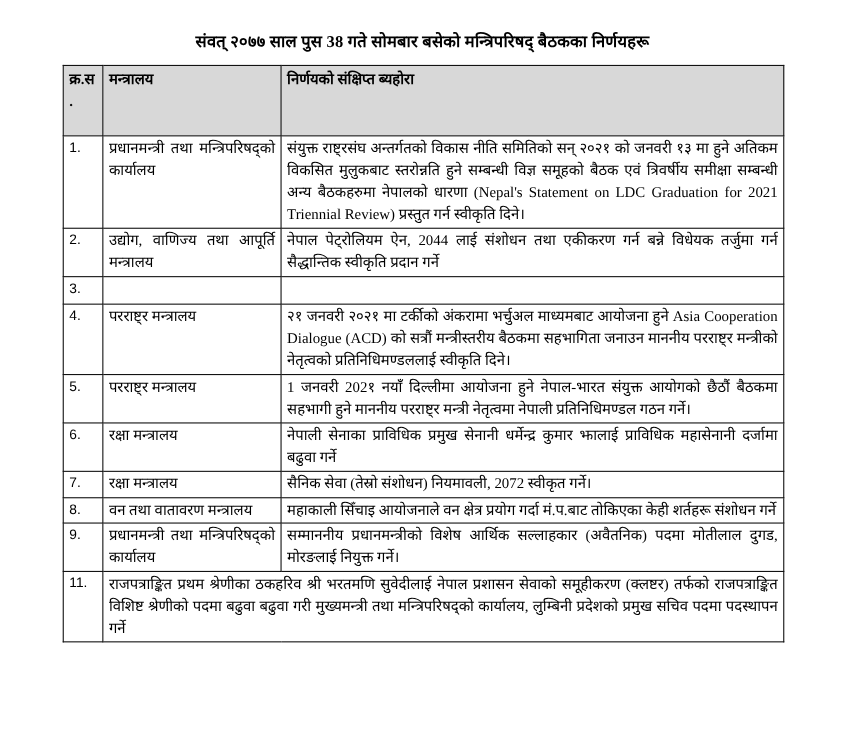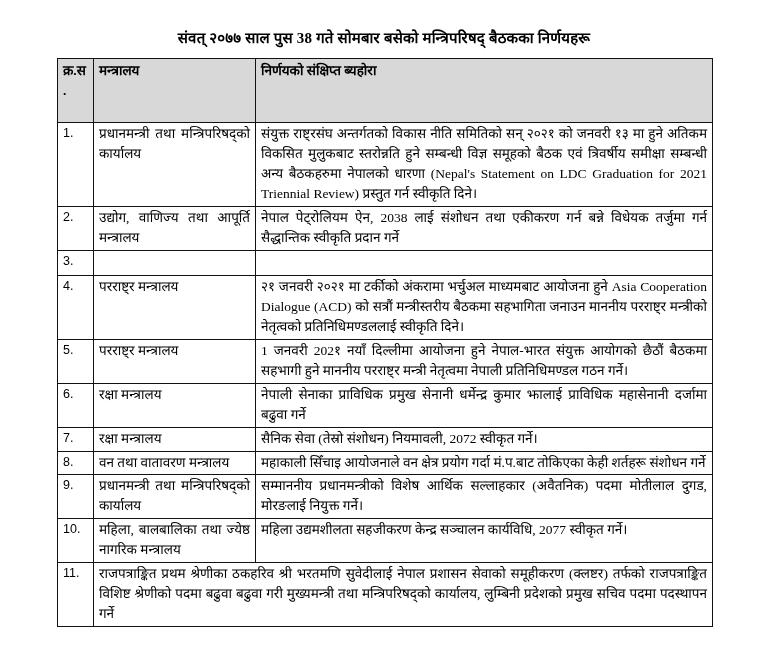--- a/index.html
+++ b/index.html
@@ -83,21 +83,21 @@
     </thead>
     <tbody>
       <tr>
         <td class="sn">1.</td>
         <td class="ministry">प्रधानमन्त्री तथा मन्त्रिपरिषद्को कार्यालय</td>
         <td class="decision">संयुक्त राष्ट्रसंघ अन्तर्गतको विकास नीति समितिको सन् २०२१ को जनवरी १३ मा हुने अतिकम विकसित मुलुकबाट स्तरोन्नति हुने सम्बन्धी विज्ञ समूहको बैठक एवं त्रिवर्षीय समीक्षा सम्बन्धी अन्य बैठकहरुमा नेपालको धारणा (Nepal's Statement on LDC Graduation for 2021 Triennial Review) प्रस्तुत गर्न स्वीकृति दिने।</td>
       </tr>
       <tr>
         <td class="sn">2.</td>
         <td class="ministry">उद्योग, वाणिज्य तथा आपूर्ति मन्त्रालय</td>
-        <td class="decision">नेपाल पेट्रोलियम ऐन, 2038 लाई संशोधन तथा एकीकरण गर्न बन्ने विधेयक तर्जुमा गर्न सैद्धान्तिक स्वीकृति प्रदान गर्ने</td>
+        <td class="decision">नेपाल पेट्रोलियम ऐन, 2044 लाई संशोधन तथा एकीकरण गर्न बन्ने विधेयक तर्जुमा गर्न सैद्धान्तिक स्वीकृति प्रदान गर्ने</td>
       </tr>
       <tr class="empty-row">
         <td class="sn">3.</td>
         <td class="ministry"></td>
         <td class="decision"></td>
       </tr>
       <tr>
         <td class="sn">4.</td>
         <td class="ministry">परराष्ट्र मन्त्रालय</td>
         <td class="decision">२१ जनवरी २०२१ मा टर्कीको अंकरामा भर्चुअल माध्यमबाट आयोजना हुने Asia Cooperation Dialogue (ACD) को सत्रौं मन्त्रीस्तरीय बैठकमा सहभागिता जनाउन माननीय परराष्ट्र मन्त्रीको नेतृत्वको प्रतिनिधिमण्डललाई स्वीकृति दिने।</td>
@@ -121,24 +121,19 @@
         <td class="sn">8.</td>
         <td class="ministry">वन तथा वातावरण मन्त्रालय</td>
         <td class="decision">महाकाली सिँचाइ आयोजनाले वन क्षेत्र प्रयोग गर्दा मं.प.बाट तोकिएका केही शर्तहरू संशोधन गर्ने</td>
       </tr>
       <tr>
         <td class="sn">9.</td>
         <td class="ministry">प्रधानमन्त्री तथा मन्त्रिपरिषद्को कार्यालय</td>
         <td class="decision">सम्माननीय प्रधानमन्त्रीको विशेष आर्थिक सल्लाहकार (अवैतनिक) पदमा मोतीलाल दुगड, मोरङलाई नियुक्त गर्ने।</td>
       </tr>
       <tr>
-        <td class="sn">10.</td>
-        <td class="ministry">महिला, बालबालिका तथा ज्येष्ठ नागरिक मन्त्रालय</td>
-        <td class="decision">महिला उद्यमशीलता सहजीकरण केन्द्र सञ्चालन कार्यविधि, 2077 स्वीकृत गर्ने।</td>
-      </tr>
-      <tr>
         <td class="sn">11.</td>
         <td class="decision" colspan="2">राजपत्राङ्कित प्रथम श्रेणीका ठकहरिव श्री भरतमणि सुवेदीलाई नेपाल प्रशासन सेवाको समूहीकरण (क्लष्टर) तर्फको राजपत्राङ्कित विशिष्ट श्रेणीको पदमा बढुवा बढुवा गरी मुख्यमन्त्री तथा मन्त्रिपरिषद्को कार्यालय, लुम्बिनी प्रदेशको प्रमुख सचिव पदमा पदस्थापन गर्ने</td>
       </tr>
     </tbody>
   </table>
 
 </div>
 
 </body></html>

